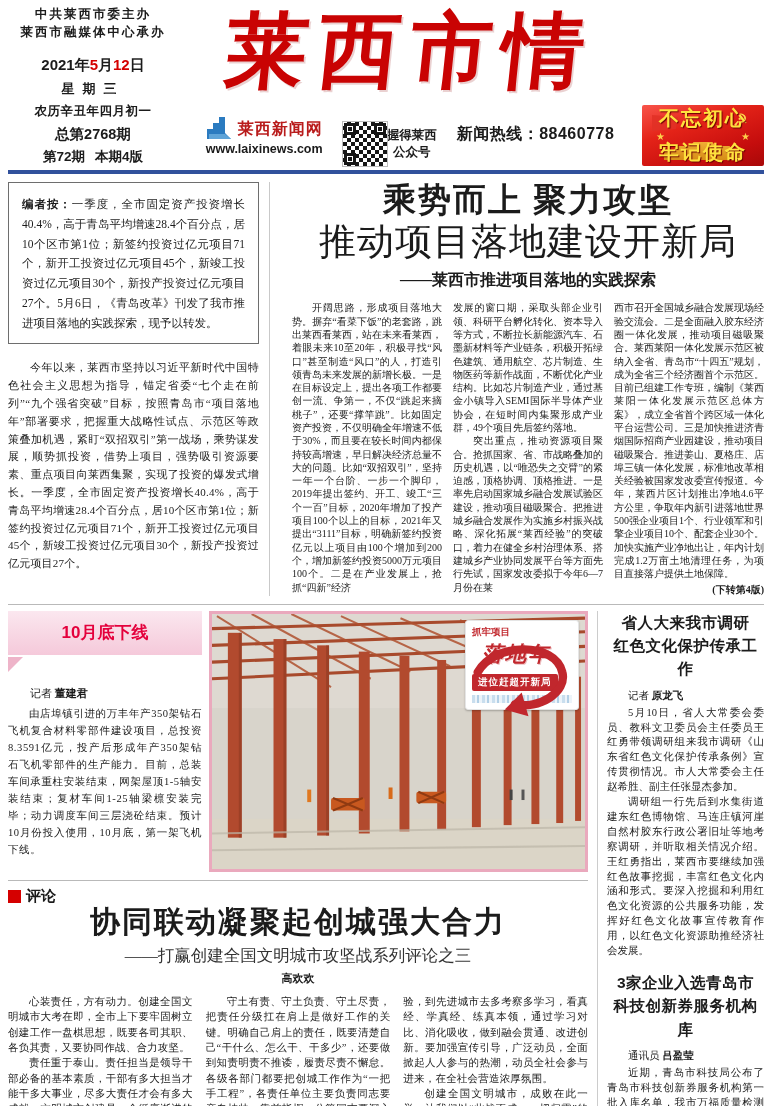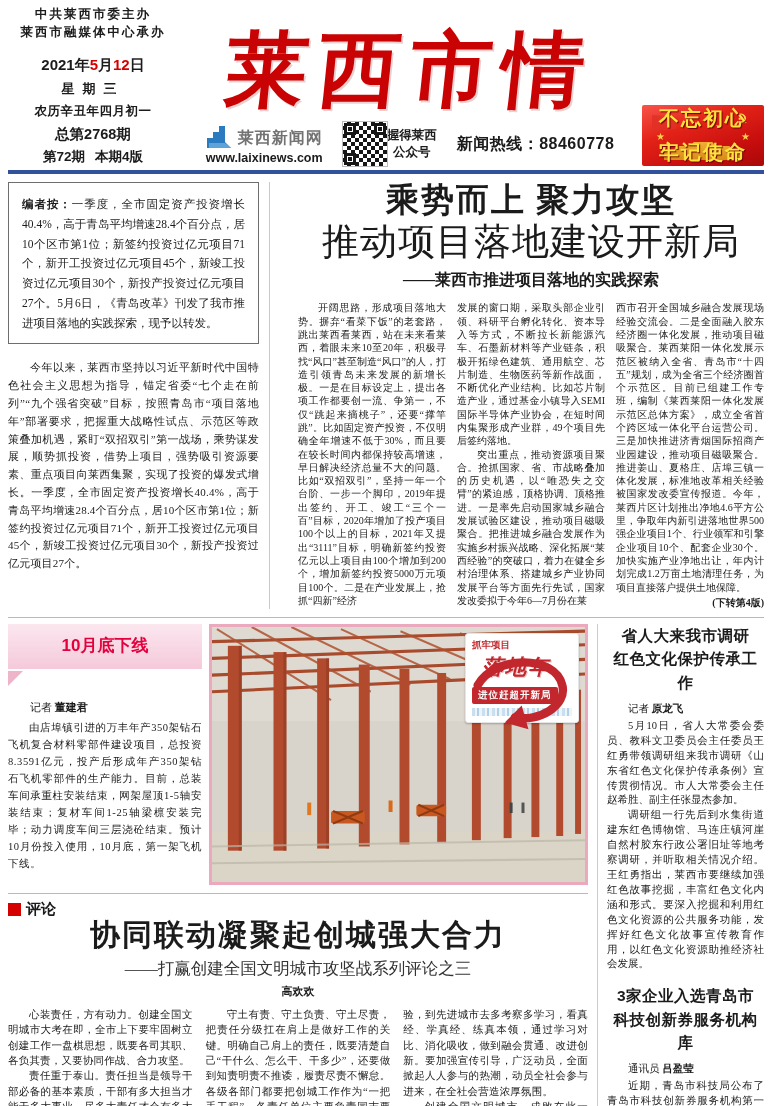--- a/index.html
+++ b/index.html
@@ -17,42 +17,42 @@
   .lunar { font-size:12.5px; font-weight:bold; margin-top:5px; letter-spacing:.5px; }
   .issue-total { font-size:14.5px; font-weight:bold; margin-top:5px; }
   .issue-cur { font-size:13.5px; font-weight:bold; margin-top:4px; }
   .issue-cur span { margin:0 3px; }
 
   .title-zone { flex:1; display:flex; flex-direction:column; align-items:center; }
   .paper-title { font-size:82px; line-height:1.05; font-weight:900; color:#c90303; letter-spacing:10px; transform:skewX(-6deg); text-shadow:2px 2px 0 rgba(140,0,0,.18); white-space:nowrap; }
   .masthead-bottom { display:flex; align-items:center; gap:20px; margin-top:8px; }
   .site-logo { display:flex; flex-direction:column; align-items:center; }
   .site-logo-top { display:flex; align-items:flex-end; gap:6px; }
-  .site-name { color:#737373; font-weight:900; font-size:16px; letter-spacing:1px; font-family:Liberation Serif, serif; }
+  .site-name { color:#b91c1c; font-weight:900; font-size:16px; letter-spacing:1px; font-family:Liberation Serif, serif; }
   .site-url { font-size:12.5px; font-weight:bold; font-family:"Liberation Sans","DejaVu Sans",sans-serif; margin-top:2px; }
-  .qr-wrap { display:flex; align-items:center; gap:0; }
+  .qr-wrap { display:flex; align-items:center; gap:0;margin-top:19px; }
   .qr-code { position:relative; width:44px; height:44px; background:repeating-conic-gradient(#161616 0% 25%, #fff 0% 50%); background-size:8px 8px; outline:1px solid #bbb; }
   .finder { position:absolute; width:12px; height:12px; border:3px solid #161616; background:#fff; }
   .finder::after { content:""; position:absolute; left:1px; top:1px; width:4px; height:4px; background:#161616; }
   .f-tl { left:1px; top:1px; } .f-tr { right:1px; top:1px; } .f-bl { left:1px; bottom:1px; }
   .qr-label { font-size:12.5px; font-weight:900; text-align:center; line-height:1.35; font-family:"Liberation Sans","DejaVu Sans",sans-serif; }
   .hotline { font-size:16px; font-weight:900; font-family:"Liberation Sans","DejaVu Sans",sans-serif; letter-spacing:.5px; }
 
   .slogan-box { width:122px; position:relative; border-radius:2px; background:linear-gradient(160deg,#f8544a 0%,#e42318 35%,#c50d0d 75%,#a80808 100%); display:flex; flex-direction:column; align-items:center; justify-content:center; gap:7px; overflow:hidden; }
   .slogan-line { color:#ffe23e; font-size:20px; font-weight:900; letter-spacing:2px; text-shadow:1px 1px 1px #6d0000; font-family:"Liberation Sans","DejaVu Sans",sans-serif; z-index:2; }
   .party-emblem { position:absolute; top:5px; right:16px; color:#ffd94d; font-size:17px; z-index:1; }
   .slogan-flag { position:absolute; top:10px; left:10px; width:26px; height:16px; background:#e03026; clip-path:polygon(0 0,100% 12%,92% 88%,0 100%); opacity:.85; }
   .slogan-gate { position:absolute; bottom:6px; left:50%; transform:translateX(-50%); width:78px; height:20px; background:linear-gradient(180deg,#f6c33c,#d99b18); clip-path:polygon(0 100%,0 55%,12% 55%,16% 30%,34% 30%,38% 10%,62% 10%,66% 30%,84% 30%,88% 55%,100% 55%,100% 100%); opacity:.9; }
   .slogan-star { position:absolute; bottom:24px; color:#ffd94d; font-size:10px; opacity:.95; }
   .s1 { left:14px; } .s2 { right:14px; }
 
   .rule-blue { height:4px; background:#31519c; margin:2px 8px 0 8px; }
 
   
-  .top-section { display:flex; padding:8px 8px 4px 8px; gap:28px; }
+  .top-section { display:flex; padding:8px 8px 4px 8px; gap:22px; }
   .left-col { width:262px; border-right:1px solid #c9c9c9; padding-right:10px; }
   .editor-box { border:1px solid #6e6e6e; padding:12px 13px 10px 13px; font-size:11.5px; line-height:1.72; text-align:justify; }
   .editor-label { font-weight:900; }
   .intro { margin-top:15px; font-size:11px; line-height:1.62; text-align:justify; text-indent:2em; letter-spacing:.2px; }
 
   .lead-right { flex:1; min-width:0; }
   .headline1 { text-align:center; font-size:33px; font-weight:900; letter-spacing:2px; line-height:1.15; }
   .headline2 { text-align:center; font-size:37px; font-weight:400; letter-spacing:1px; line-height:1.2; }
   .deck { text-align:center; font-size:16px; font-weight:600; margin-top:6px; margin-bottom:10px; }
   .lead-cols { display:flex; gap:11px; }

